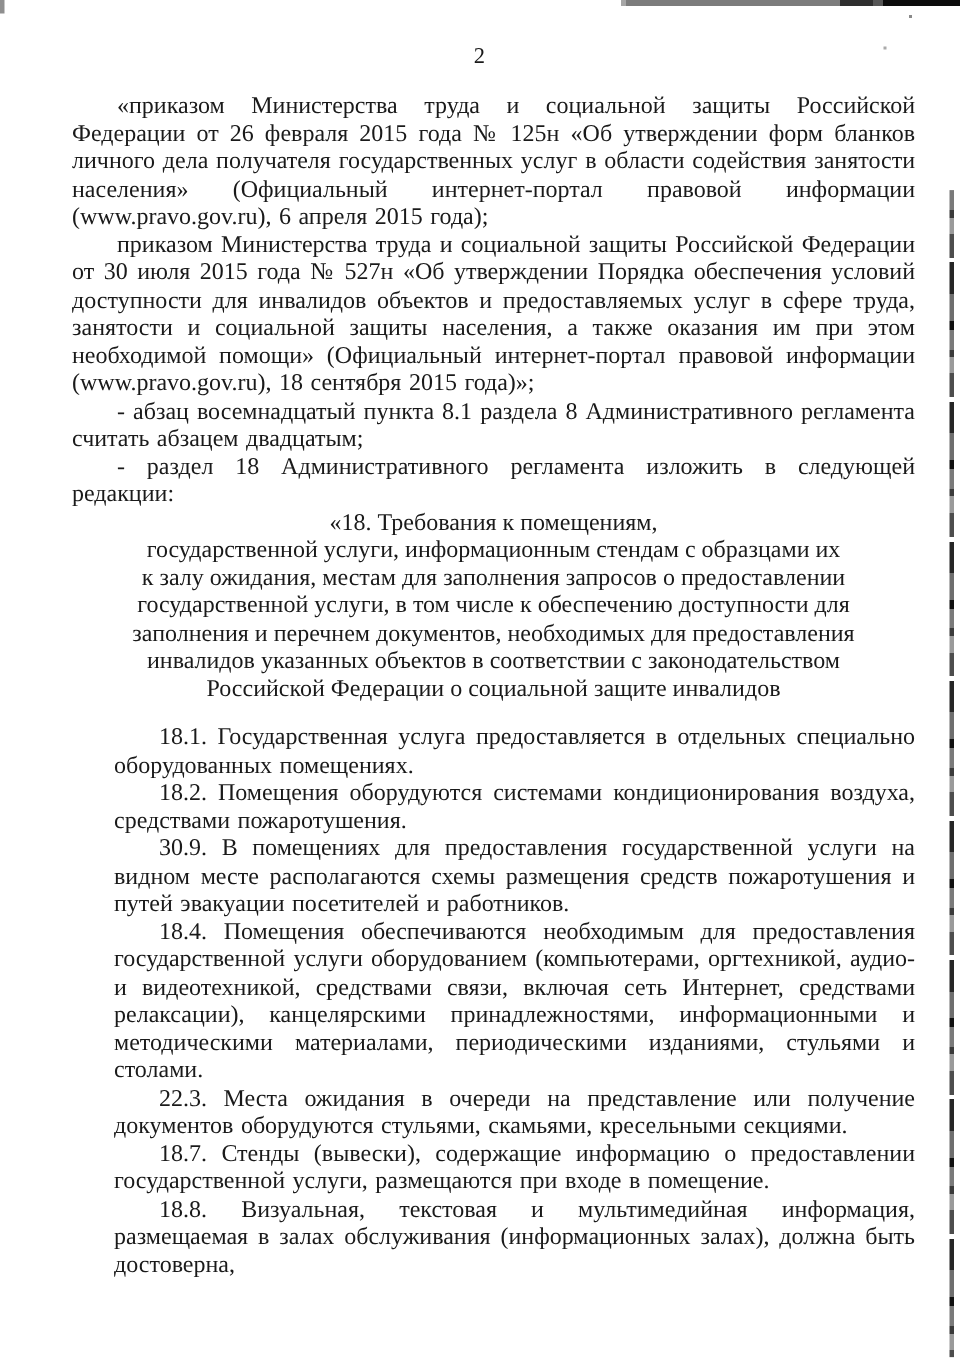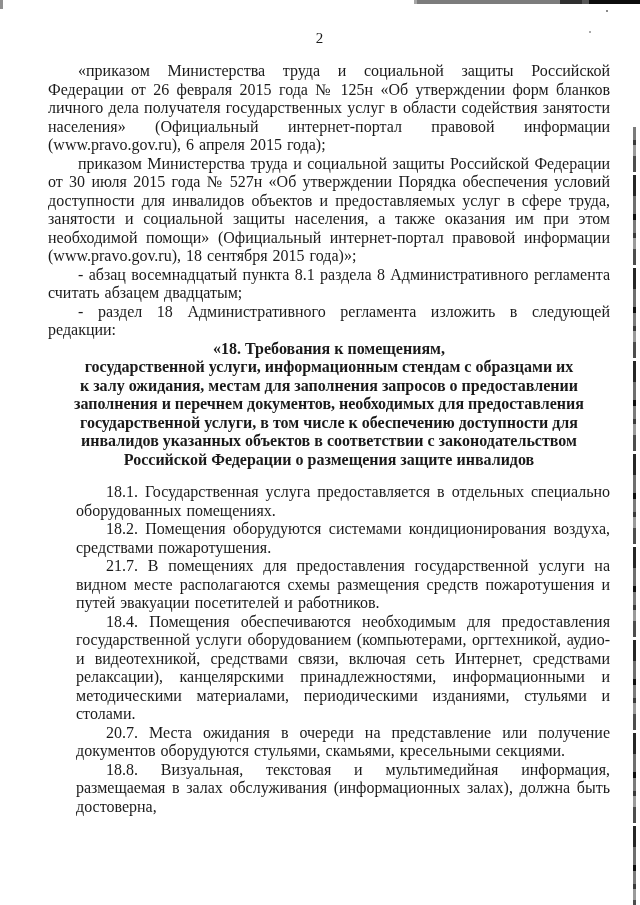--- a/index.html
+++ b/index.html
@@ -29,21 +29,21 @@
     font-size: 16px;
     line-height: 18.5px;
     text-align: justify;
   }
   .para {
     margin: 0;
     text-indent: 30px;
     word-spacing: 1px;
   }
   .heading {
-    font-weight: bold;
+    font-weight: normal;
     text-align: center;
   }
   .heading .hline { min-height: 18.5px; }
   .sections { margin-top: 14px; margin-left: 28px; }
   
   .artifact { position: absolute; }
   .a-top-left {
     left: 0; top: 0; width: 3px; height: 9px;
     background: #8f8f8f;
   }
@@ -88,29 +88,30 @@
   <div class="body-text">
     <p class="para">«приказом Министерства труда и социальной защиты Российской Федерации от 26 февраля 2015 года № 125н «Об утверждении форм бланков личного дела получателя государственных услуг в области содействия занятости населения» (Официальный интернет-портал правовой информации (www.pravo.gov.ru), 6 апреля 2015 года);</p>
     <p class="para">приказом Министерства труда и социальной защиты Российской Федерации от 30 июля 2015 года № 527н «Об утверждении Порядка обеспечения условий доступности для инвалидов объектов и предоставляемых услуг в сфере труда, занятости и социальной защиты населения, а также оказания им при этом необходимой помощи» (Официальный интернет-портал правовой информации (www.pravo.gov.ru), 18 сентября 2015 года)»;</p>
     <p class="para">- абзац восемнадцатый пункта 8.1 раздела 8 Административного регламента считать абзацем двадцатым;</p>
     <p class="para">- раздел 18 Административного регламента изложить в следующей редакции:</p>
 
     <div class="heading">
       <div class="hline">«18. Требования к помещениям,</div>
       <div class="hline">государственной услуги, информационным стендам с образцами их</div>
       <div class="hline">к залу ожидания, местам для заполнения запросов о предоставлении</div>
+      <div class="hline">государственной услуги, в том числе к обеспечению доступности для</div>
       <div class="hline">заполнения и перечнем документов, необходимых для предоставления</div>
-      <div class="hline">государственной услуги, в том числе к обеспечению доступности для</div>
       <div class="hline">инвалидов указанных объектов в соответствии с законодательством</div>
-      <div class="hline">Российской Федерации о размещения защите инвалидов</div>
+      <div class="hline">Российской Федерации о социальной защите инвалидов</div>
     </div>
 
     <div class="sections">
       <p class="para">18.1. Государственная услуга предоставляется в отдельных специально оборудованных помещениях.</p>
       <p class="para">18.2. Помещения оборудуются системами кондиционирования воздуха, средствами пожаротушения.</p>
-      <p class="para">21.7. В помещениях для предоставления государственной услуги на видном месте располагаются схемы размещения средств пожаротушения и путей эвакуации посетителей и работников.</p>
+      <p class="para">30.9. В помещениях для предоставления государственной услуги на видном месте располагаются схемы размещения средств пожаротушения и путей эвакуации посетителей и работников.</p>
       <p class="para">18.4. Помещения обеспечиваются необходимым для предоставления государственной услуги оборудованием (компьютерами, оргтехникой, аудио- и видеотехникой, средствами связи, включая сеть Интернет, средствами релаксации), канцелярскими принадлежностями, информационными и методическими материалами, периодическими изданиями, стульями и столами.</p>
-      <p class="para">20.7. Места ожидания в очереди на представление или получение документов оборудуются стульями, скамьями, кресельными секциями.</p>
+      <p class="para">22.3. Места ожидания в очереди на представление или получение документов оборудуются стульями, скамьями, кресельными секциями.</p>
+      <p class="para">18.7. Стенды (вывески), содержащие информацию о предоставлении государственной услуги, размещаются при входе в помещение.</p>
       <p class="para">18.8. Визуальная, текстовая и мультимедийная информация, размещаемая в залах обслуживания (информационных залах), должна быть достоверна,</p>
     </div>
   </div>
 
 </div>
 
 </body></html>

